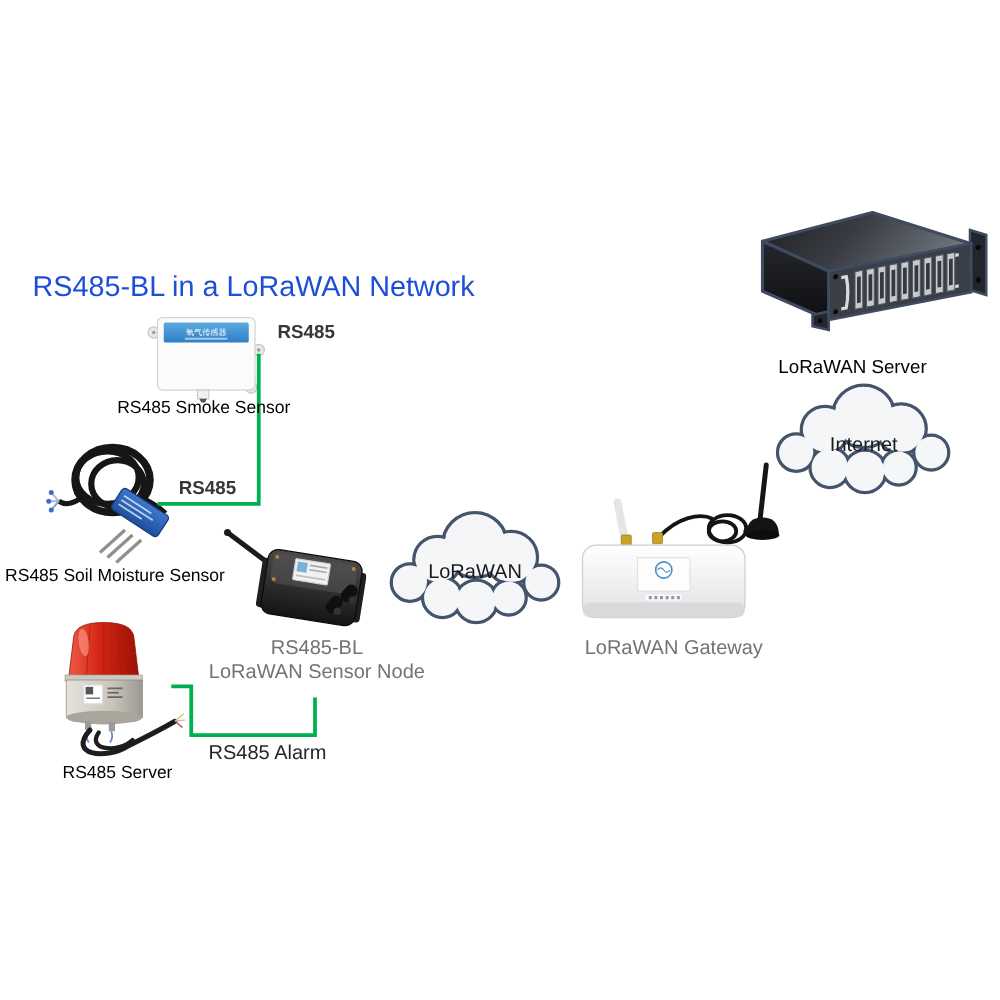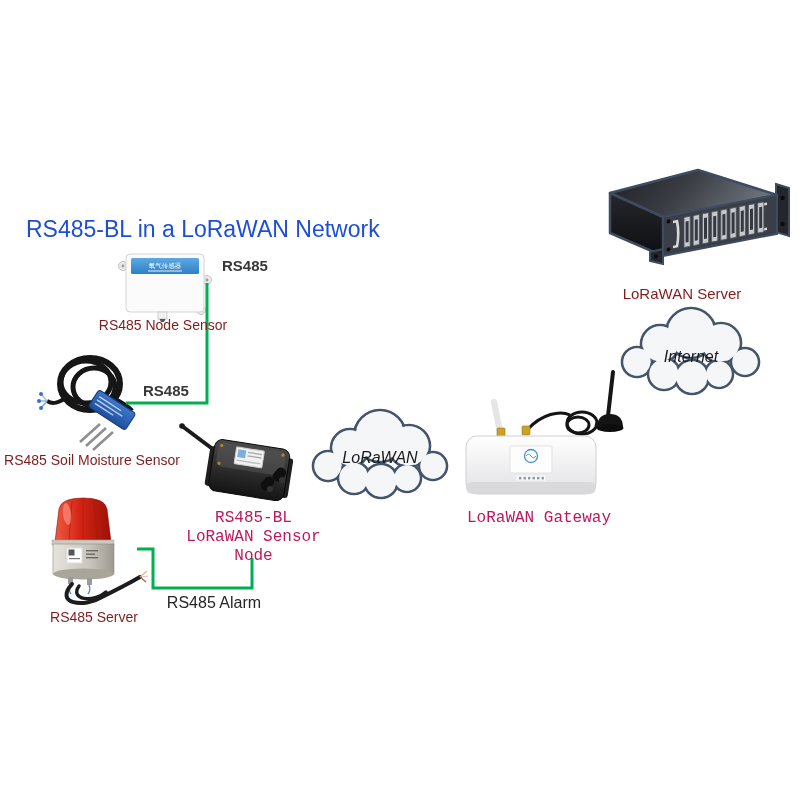--- a/index.html
+++ b/index.html
@@ -1,24 +1,24 @@
 <!DOCTYPE html>
 <html><head>
 <meta charset="utf-8">
 <style>
   html,body{margin:0;padding:0;background:#fff;}
   .stage{position:relative;width:800px;height:800px;background:#ffffff;overflow:hidden;
          font-family:"Liberation Sans", sans-serif;}
   .abs{position:absolute;}
-  .label{position:absolute;color:#7f1d1d;font-size:14px;line-height:1.2;white-space:nowrap;}
+  .label{position:absolute;color:#000000;font-size:14px;line-height:1.2;white-space:nowrap;}
   .label.center{text-align:center;white-space:normal;}
   .title{position:absolute;left:26px;top:194px;font-size:23px;color:#1d4ed8;margin-top:22px;}
   .link-label{position:absolute;color:#383838;font-size:15px;font-weight:bold;}
-  .caption-2line{font-size:16px;line-height:19px;color:#be185d;font-family:Liberation Mono, monospace;}
-  .cloud-text{position:absolute;text-align:center;font-size:16px;color:#1a1a1a;font-style:italic;}
+  .caption-2line{font-size:16px;line-height:19px;color:#737373;}
+  .cloud-text{position:absolute;text-align:center;font-size:16px;color:#1a1a1a;}
   svg{display:block;}
 </style>
 </head>
 <body>
 
 <div class="stage">
 
   <div class="title">RS485-BL in a LoRaWAN Network</div>
 
   <svg class="abs" style="left:110px;top:246px" width="106" height="76" viewBox="0 0 106 76">
@@ -322,21 +322,21 @@
       </g>
     </g>
   </svg>
 
   <svg class="abs" style="left:0;top:0;pointer-events:none" width="800" height="800" viewBox="0 0 800 800">
     <polyline points="207,283 207,403 126,403" fill="none" stroke="#00b050" stroke-width="3"></polyline>
     <polyline points="137,549 153,549 153,588 252,588 252,558" fill="none" stroke="#00b050" stroke-width="3"></polyline>
   </svg>
 
   <div class="link-label" style="left:222px;top:257px">RS485</div>
-  <div class="label center" style="left:92px;top:317px;width:142px">RS485 Node Sensor</div>
+  <div class="label center" style="left:92px;top:317px;width:142px">RS485 Smoke Sensor</div>
 
   <div class="link-label" style="left:143px;top:382px">RS485</div>
   <div class="label center" style="left:1px;top:452px;width:182px">RS485 Soil Moisture Sensor</div>
 
   <div class="label center caption-2line" style="left:167px;top:509px;width:173px">
     <div>RS485-BL</div>
     <div>LoRaWAN Sensor Node</div>
   </div>
 
   <div class="label center" style="left:153px;top:593px;width:122px;font-size:16px;color:#262626">RS485 Alarm</div>

